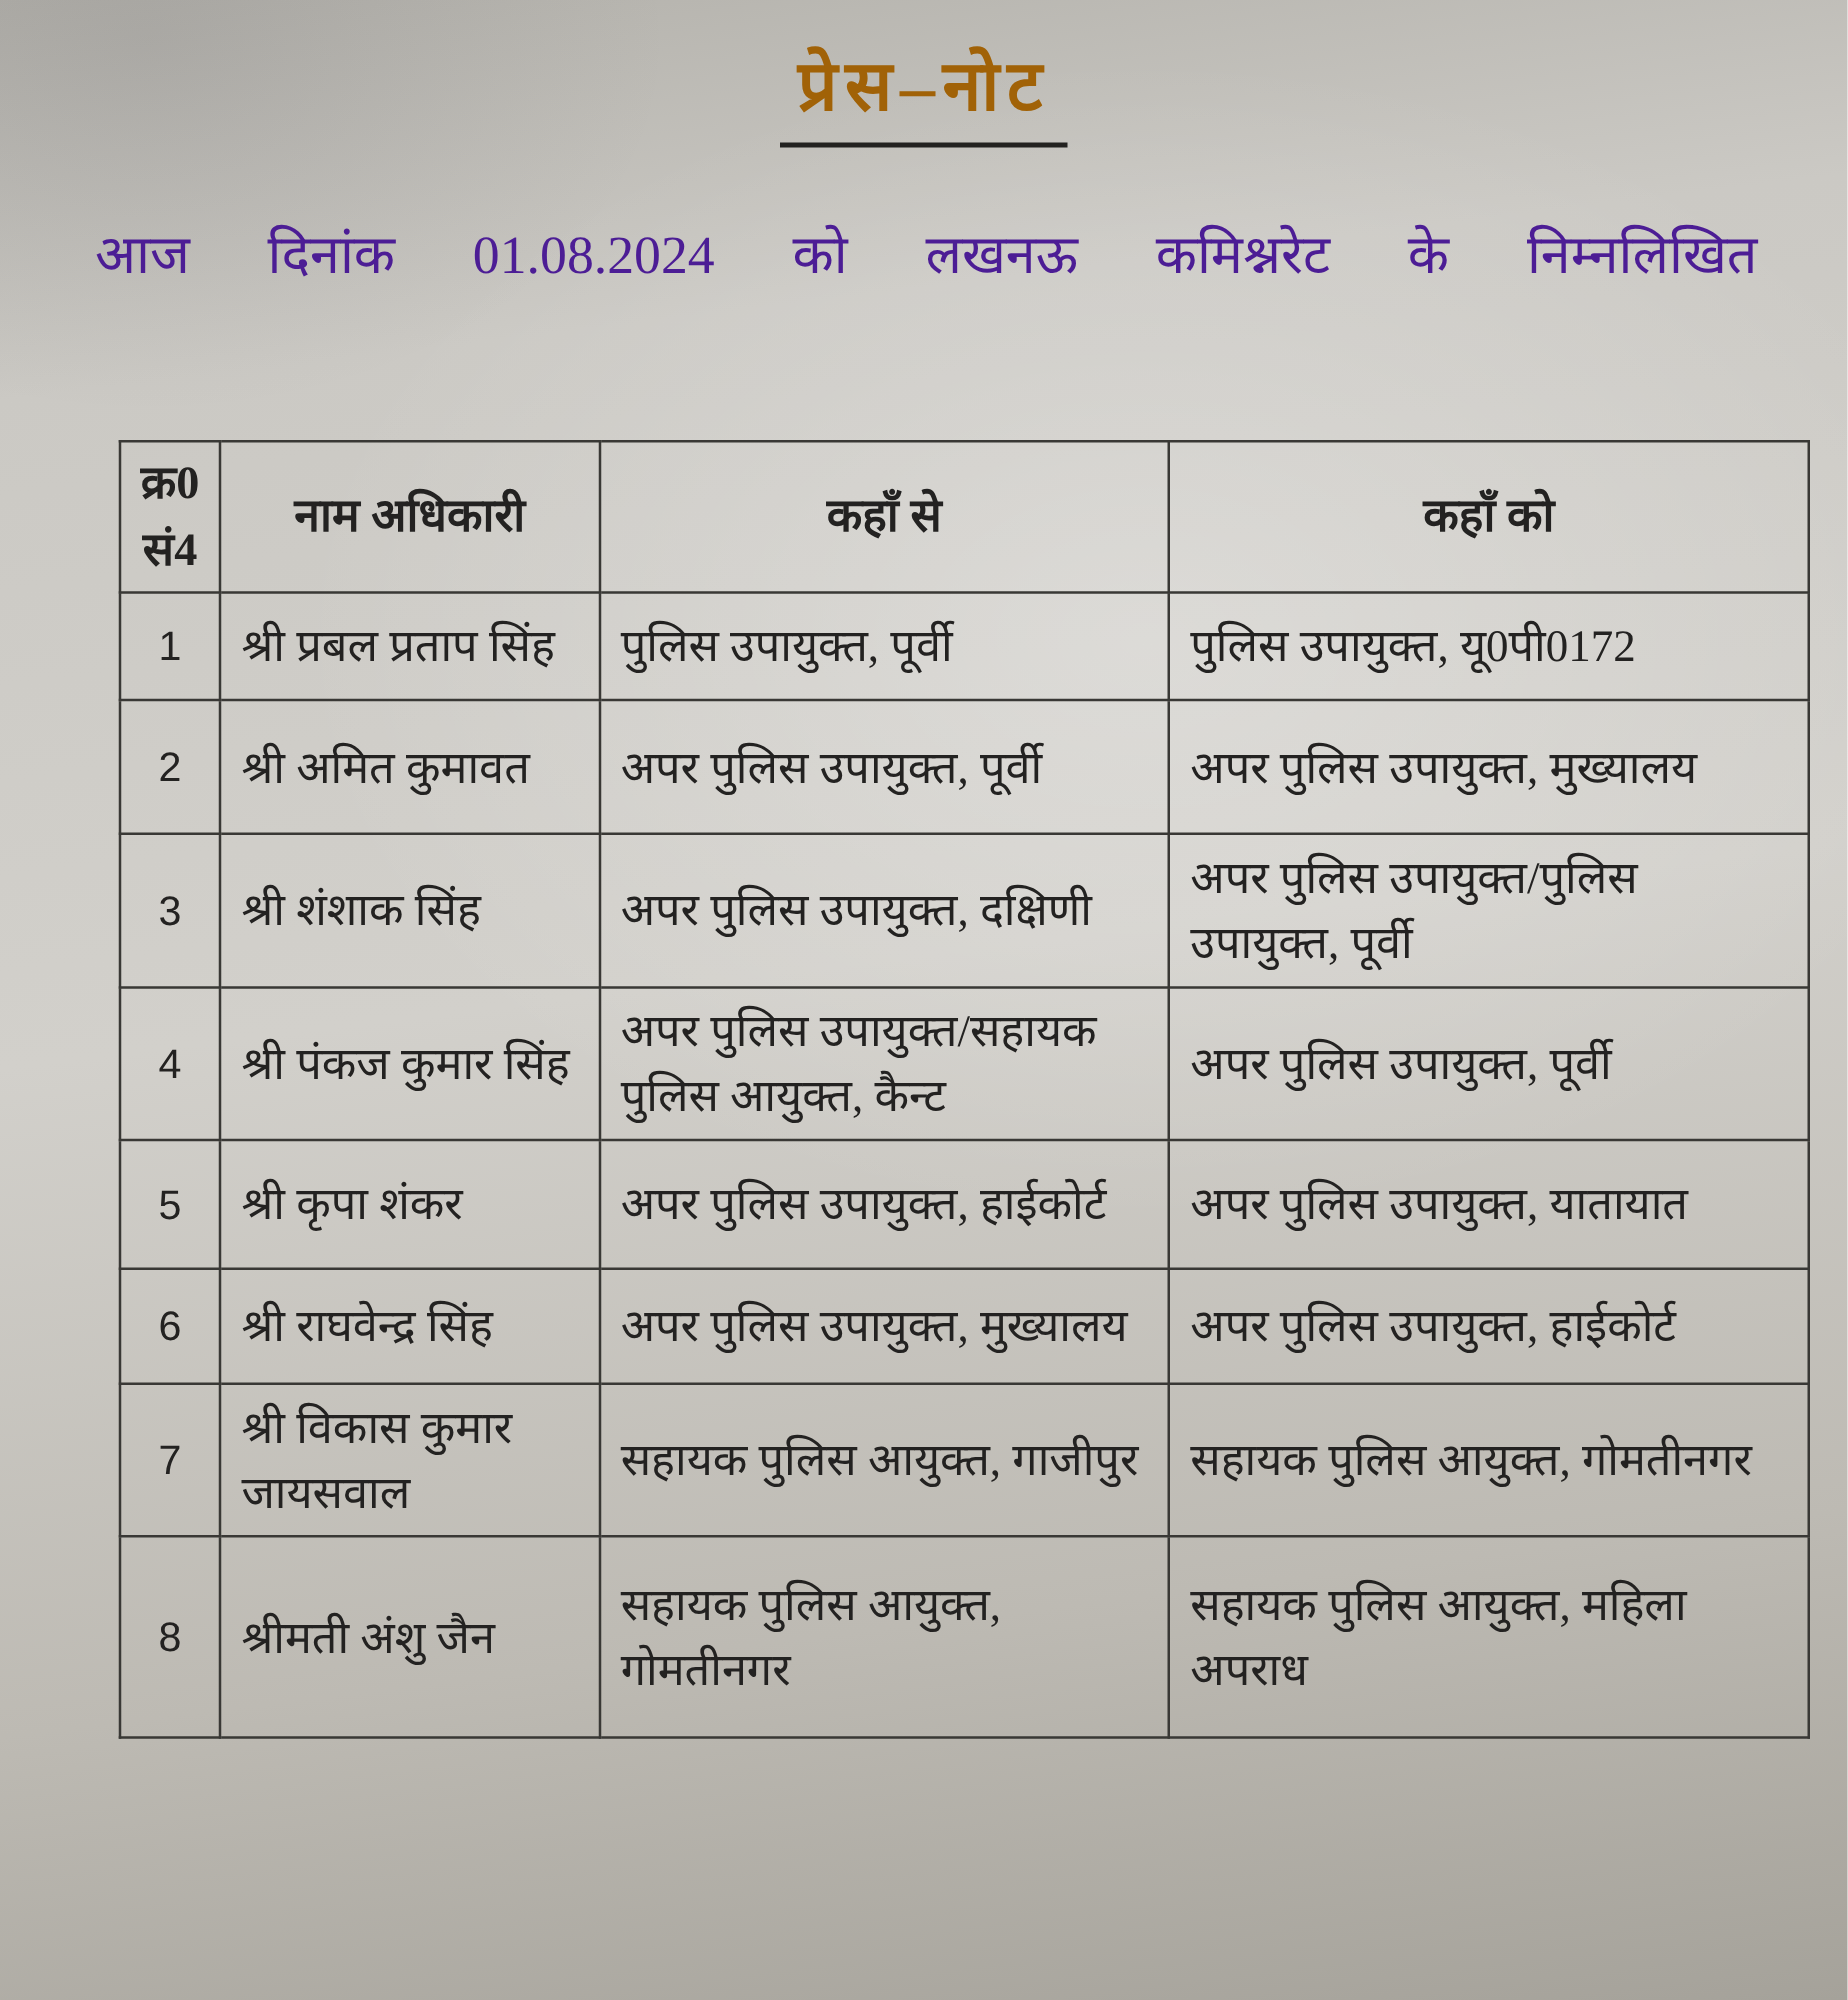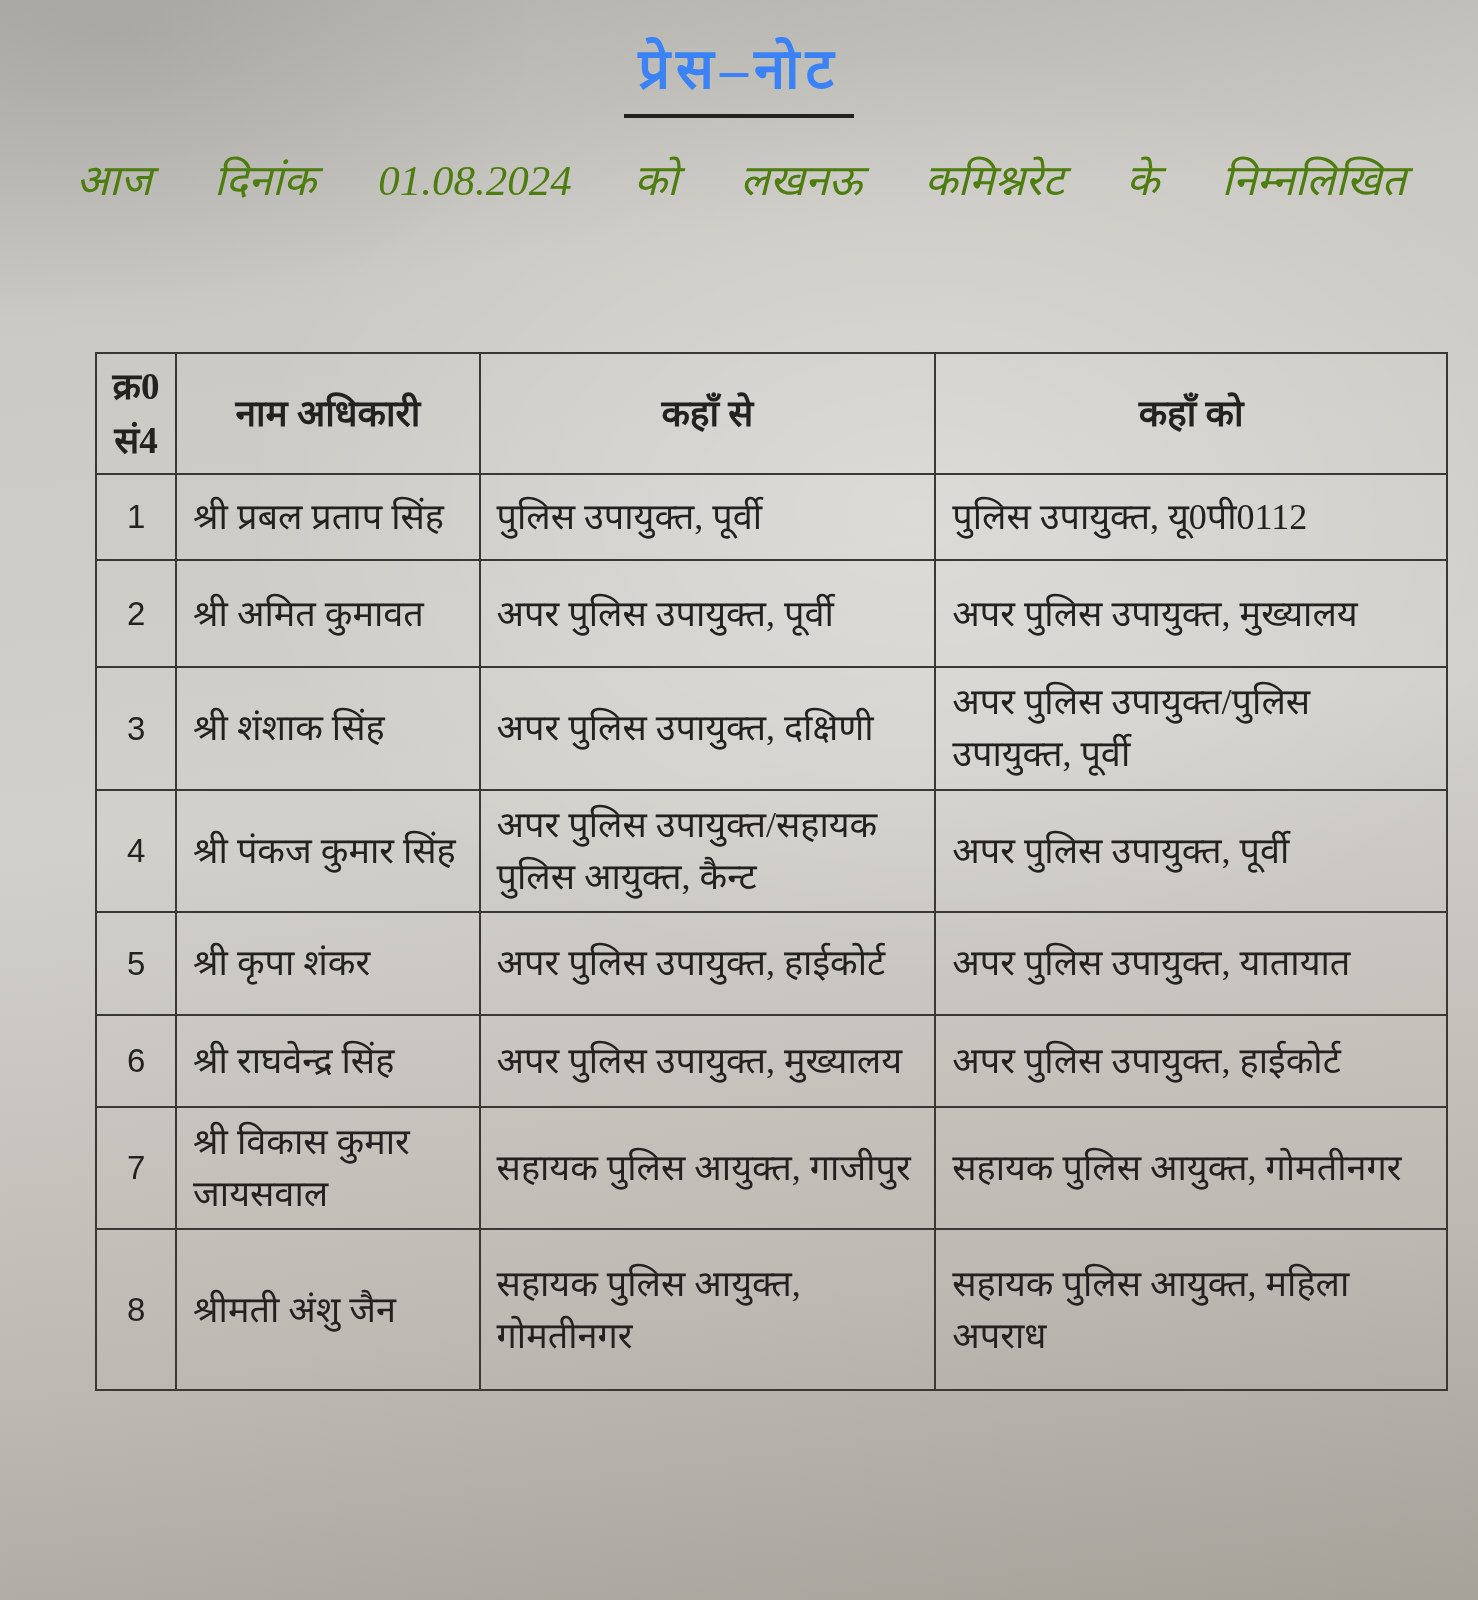--- a/index.html
+++ b/index.html
@@ -24,31 +24,30 @@
   }
   .title-wrap {
     text-align: center;
     padding-top: 28px;
   }
   .doc-title {
     display: inline-block;
     font-size: 56px;
     font-weight: 700;
     letter-spacing: 6px;
-    color: #3b82f6;
+    color: #a16207;
     border-bottom: 4px solid #232220;
     padding: 0 14px 10px 14px;
   }
   .intro {
     width: 1330px;
-    margin: 32px auto 0 76px;
+    margin: 56px auto 0 76px;
     font-size: 43px;
     line-height: 1.45;
-    color: #4d7c0f;
-    font-style: italic;
+    color: #4c1d95;
   }
   .intro-line1 {
     text-align: justify;
     text-align-last: justify;
   }
   .intro-line2 {
     text-align: left;
     word-spacing: 10px;
   }
   .transfer-table {
@@ -129,21 +128,21 @@
         <th>नाम अधिकारी</th>
         <th>कहाँ से</th>
         <th>कहाँ को</th>
       </tr>
     </thead>
     <tbody>
       <tr class="r1">
         <td class="cell-sno">1</td>
         <td>श्री प्रबल प्रताप सिंह</td>
         <td>पुलिस उपायुक्त, पूर्वी</td>
-        <td>पुलिस उपायुक्त, यू0पी0112</td>
+        <td>पुलिस उपायुक्त, यू0पी0172</td>
       </tr>
       <tr class="r2">
         <td class="cell-sno">2</td>
         <td>श्री अमित कुमावत</td>
         <td>अपर पुलिस उपायुक्त, पूर्वी</td>
         <td>अपर पुलिस उपायुक्त, मुख्यालय</td>
       </tr>
       <tr class="r3">
         <td class="cell-sno">3</td>
         <td>श्री शंशाक सिंह</td>

